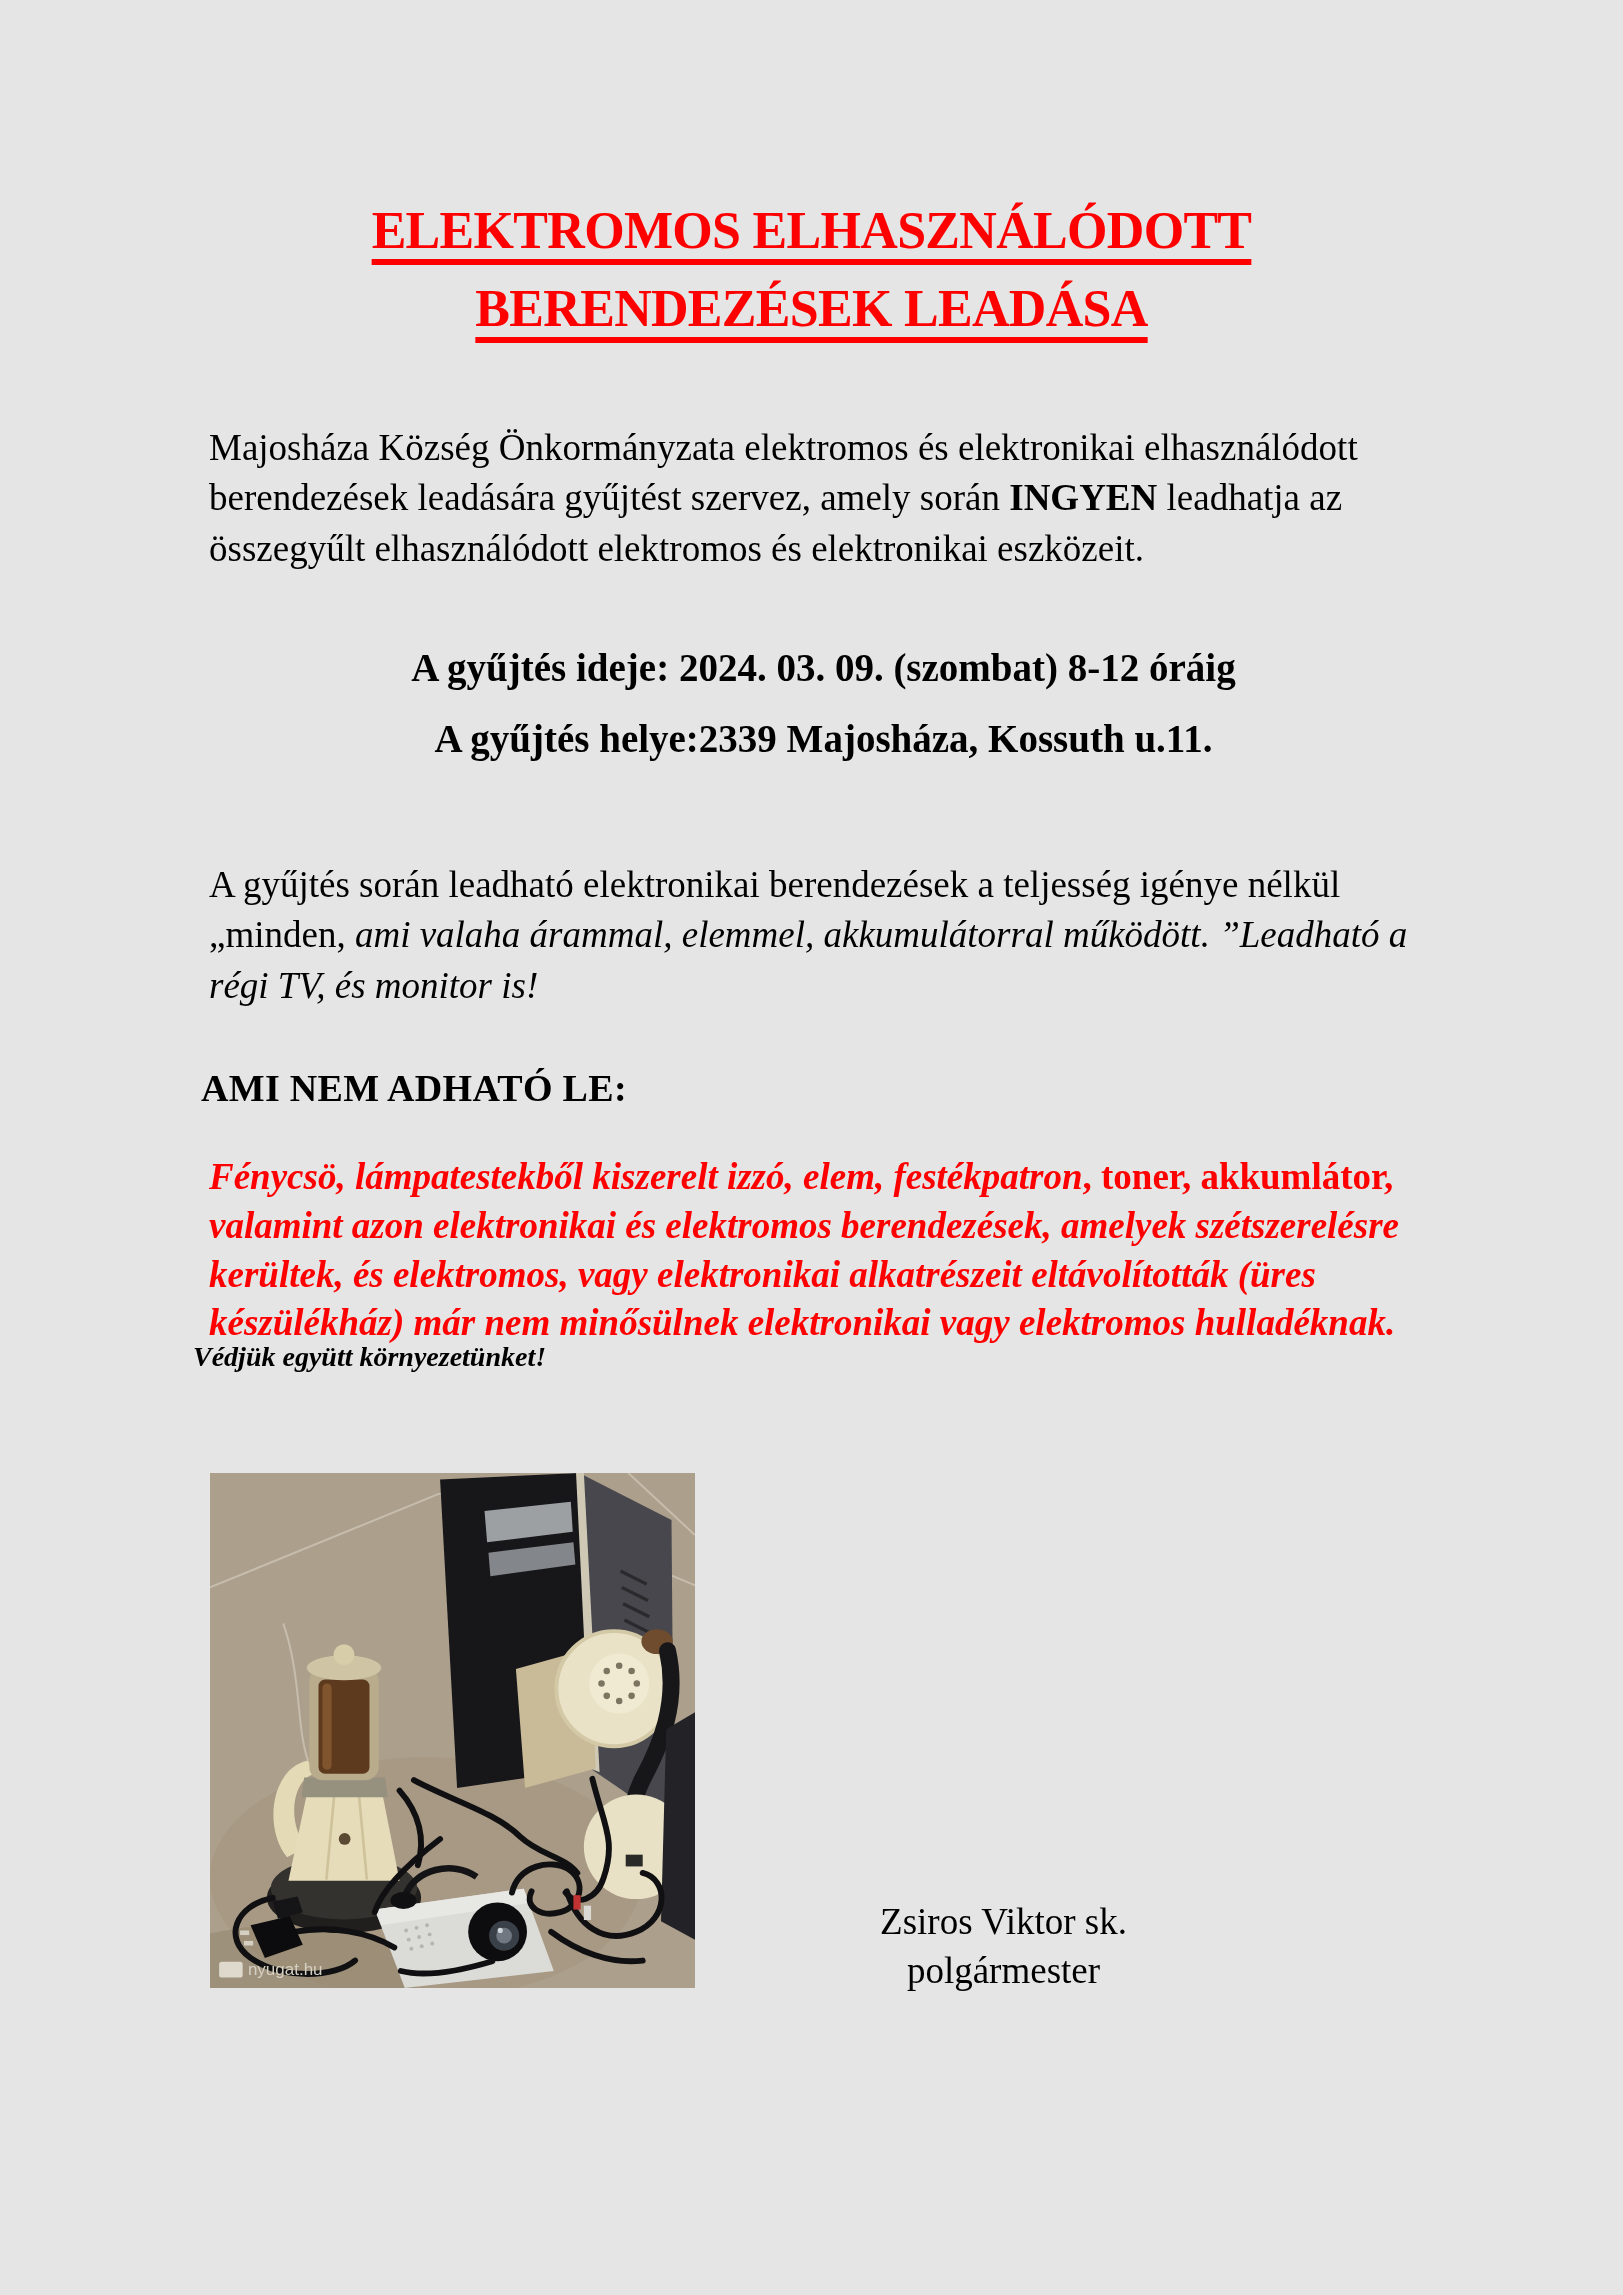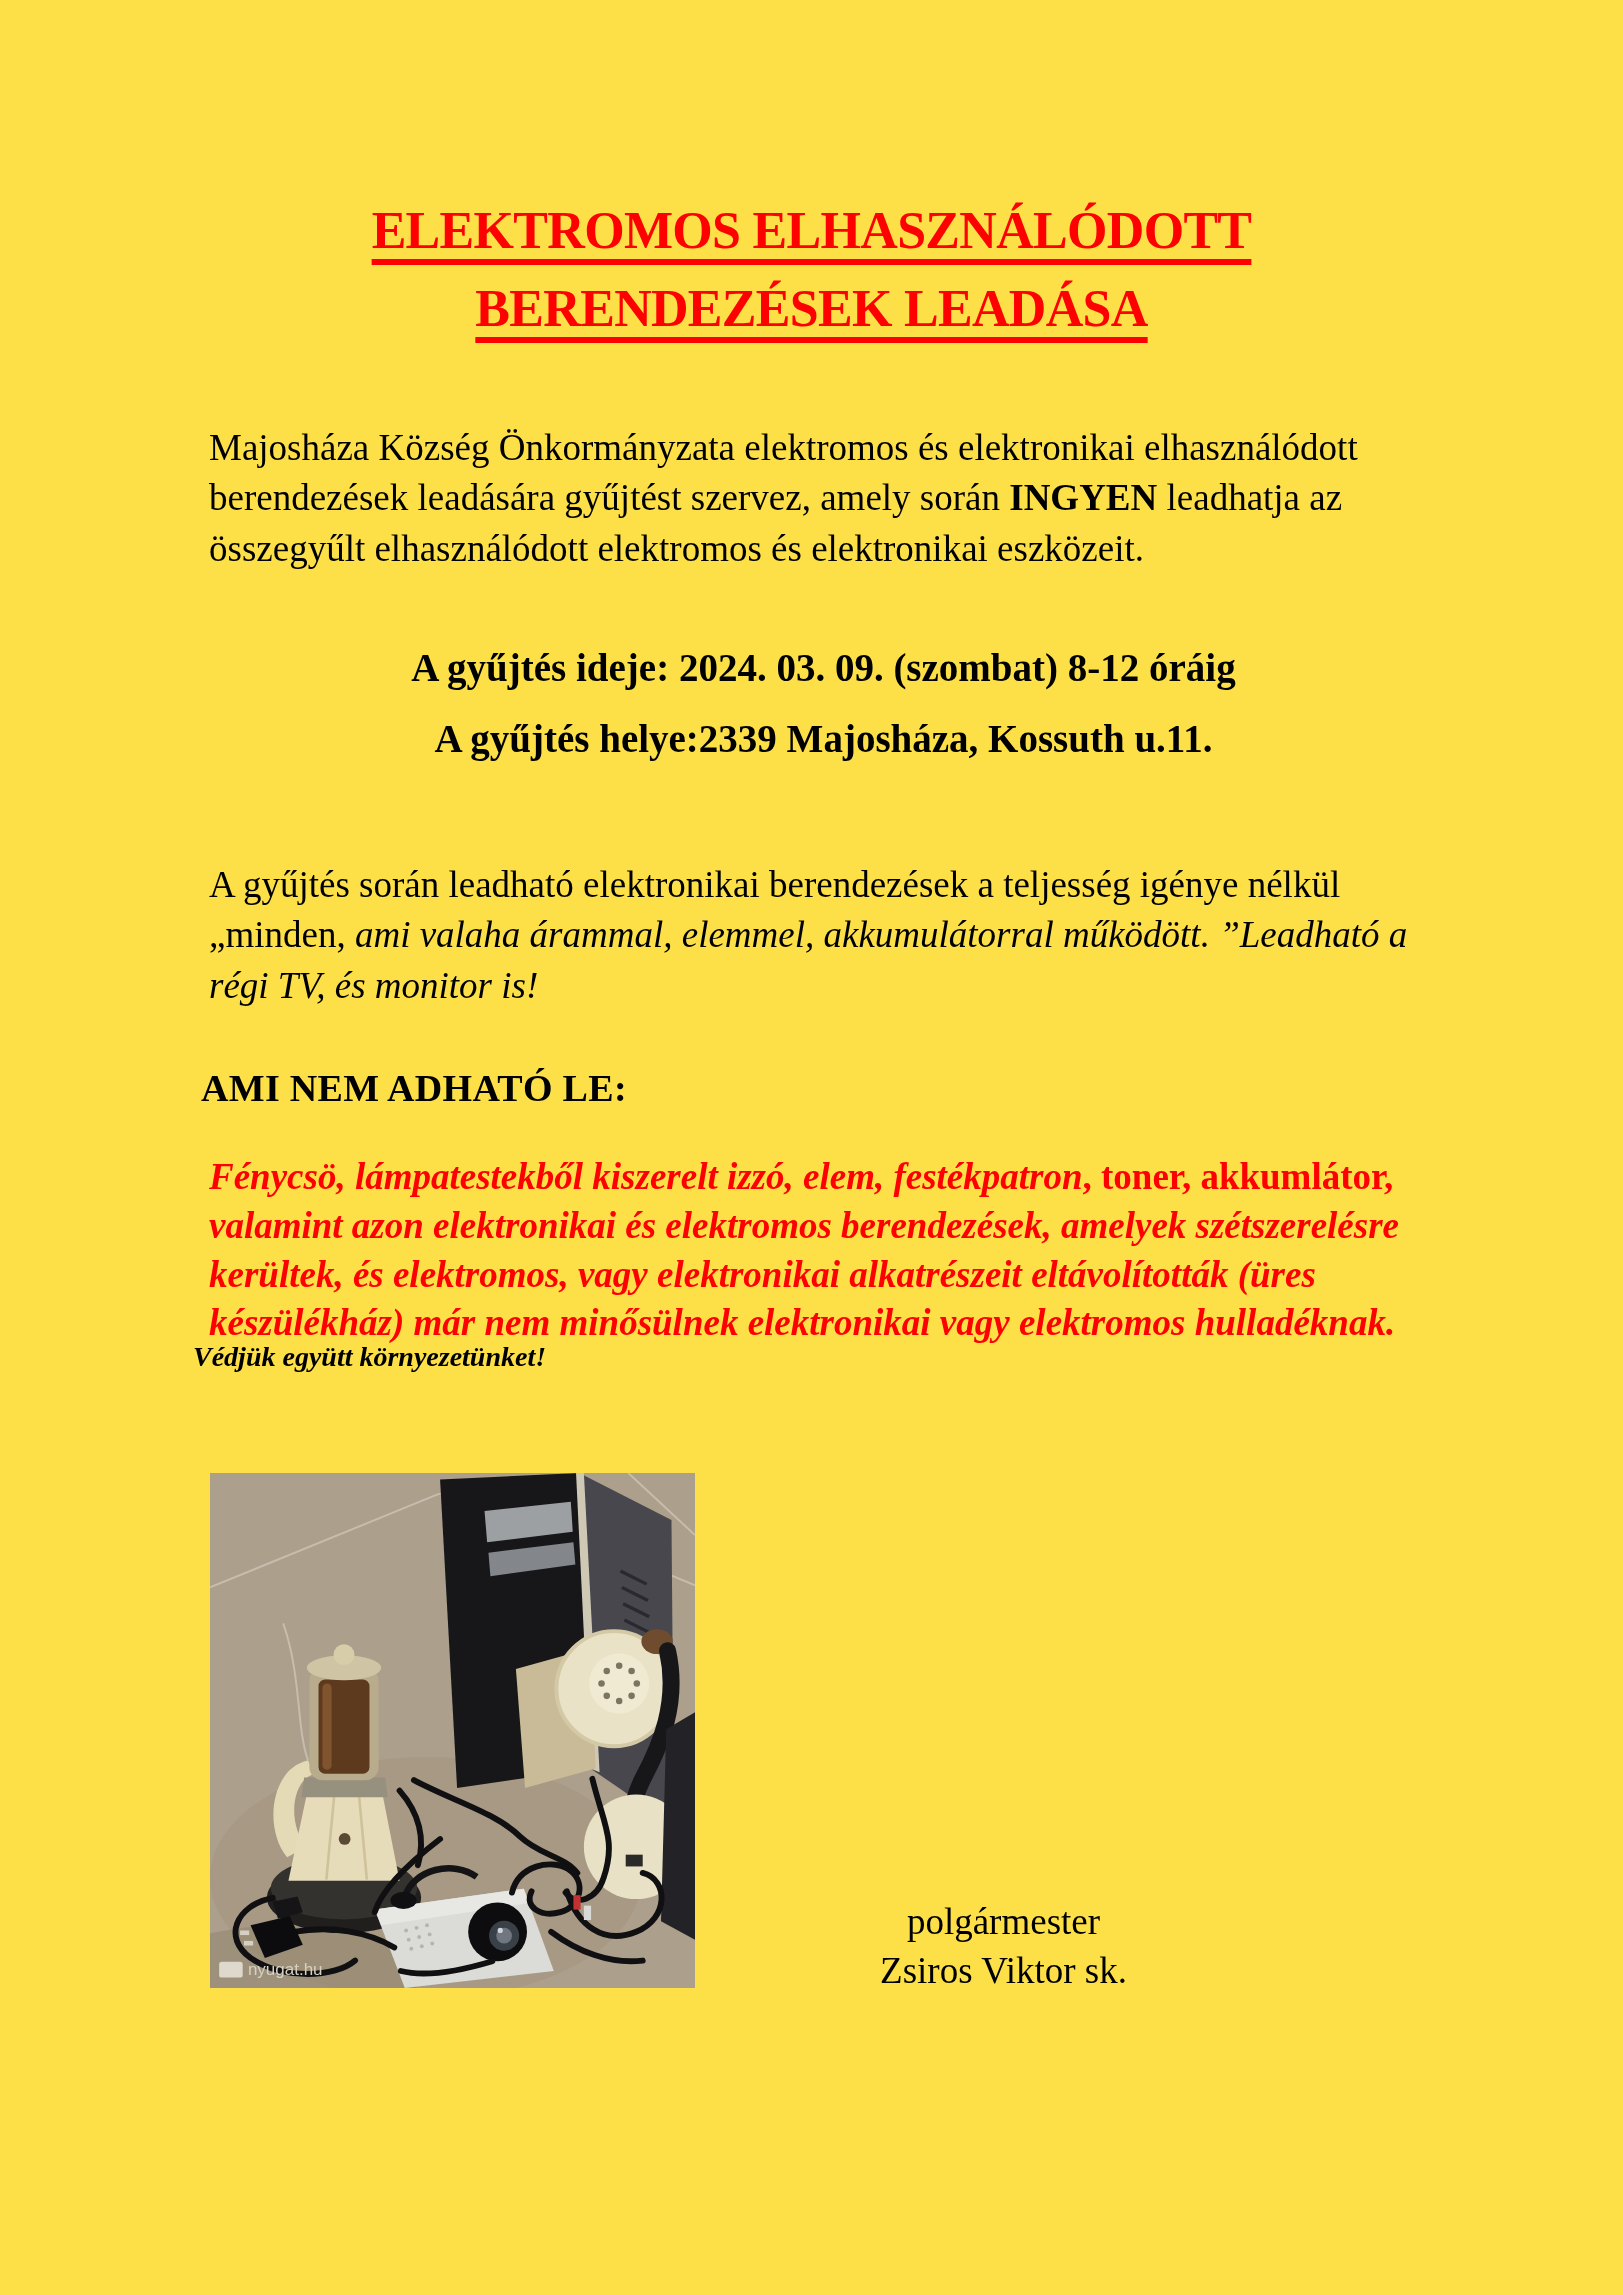--- a/index.html
+++ b/index.html
@@ -1,20 +1,20 @@
 <!DOCTYPE html>
 <html lang="hu" style="font-size:10.5px"><head>
 <meta charset="utf-8">
 <style>
   html, body { margin: 0; padding: 0; background: #ffffff; }
   .page {
     position: relative;
     width: 1623px;
     height: 2295px;
-    background: #fde047;
+    background: #e5e5e5;
     font-family: "Liberation Serif", "DejaVu Serif", serif;
     color: #000000;
     overflow: hidden;
   }
   
   .title {
     position: absolute;
     left: 0; top: 192px;
     width: 100%;
     margin: 0;
@@ -247,18 +247,18 @@
       </g>
 
       <g>
         <rect x="14" y="748" width="36" height="24" rx="4" fill="#e9e5da" opacity="0.85"></rect>
         <text x="58" y="768" font-size="26" fill="#d6d0c2" font-family="Liberation Sans, sans-serif">nyugat.hu</text>
       </g>
     </svg>
   </div>
 
   <div class="signature">
+    <span>Zsiros Viktor sk.</span>
     <span>polgármester</span>
-    <span>Zsiros Viktor sk.</span>
   </div>
 
 </div>
 
 
 </body></html>

